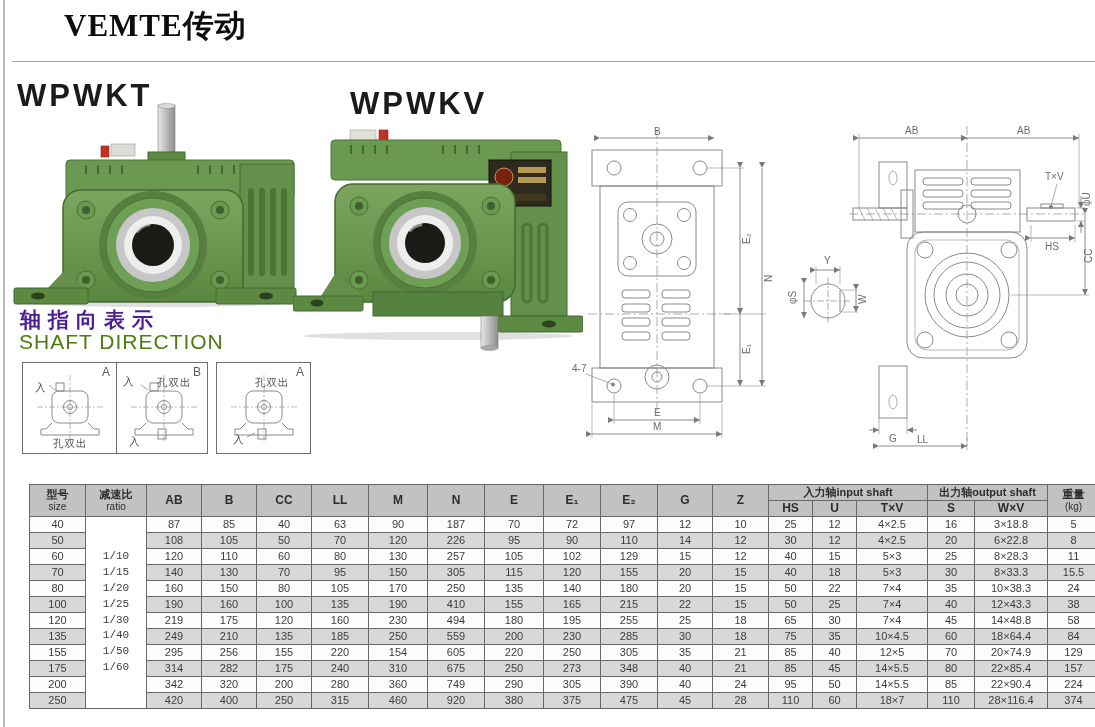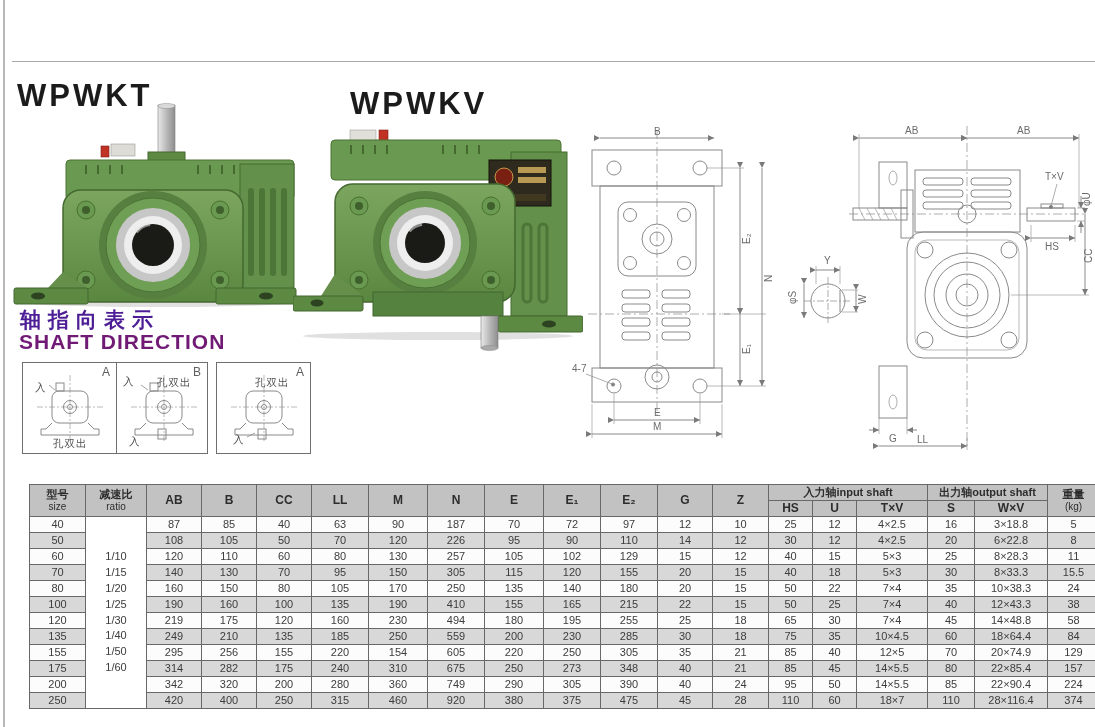--- a/index.html
+++ b/index.html
@@ -5,41 +5,42 @@
   html,body{margin:0;padding:0;background:#e8e8e8;}
   .page{position:relative;width:1095px;height:727px;background:#ffffff;font-family:"Liberation Sans",sans-serif;overflow:hidden;margin:0 auto;}
   .abs{position:absolute;}
   .edge-line{left:3px;top:0;width:2px;height:727px;background:#b9b9b9;}
   .logo{left:64px;top:5px;font-family:"Liberation Serif",serif;font-weight:700;font-size:31px;color:#0d0d0d;letter-spacing:1px;}
   .divider{left:12px;top:61px;width:1083px;height:1px;background:#a8a8a8;}
   .model-title{font-weight:700;font-size:31px;color:#1b1b1b;letter-spacing:3px;}
   .t-wpwkt{left:17px;top:78px;text-align:right;}
   .t-wpwkv{left:350px;top:86px;}
   .sd-zh{left:20px;top:306px;font-size:21px;font-weight:700;color:#4c1d95;letter-spacing:7px;}
-  .sd-en{left:19px;top:330px;font-size:21px;color:#701a75;letter-spacing:1px;font-weight:700;}
+  .sd-en{left:19px;top:330px;font-size:21px;color:#4d7c0f;letter-spacing:1px;font-weight:400;}
   .sd-box{top:362px;height:92px;border:1px solid #6f6f6f;background:#fff;box-sizing:border-box;}
   .sd-box .corner{position:absolute;top:2px;right:6px;font-size:12px;color:#5e5e5e;}
   .sd-box .zh{position:absolute;font-size:10.5px;color:#4f4f4f;letter-spacing:1px;white-space:nowrap;}
   svg text{font-family:"Liberation Sans",sans-serif;fill:#6b6b6b;font-size:10px;}
   
   .spec-table{position:absolute;left:29px;top:484px;width:1065px;border-collapse:collapse;table-layout:fixed;font-size:11px;color:#3c3c3c;}
   .spec-table th,.spec-table td{border:1px solid #686868;text-align:center;padding:0;line-height:1.15;height:15px;overflow:hidden;white-space:nowrap;}
   .spec-table thead th{background:#c2c2c2;font-weight:700;color:#2d2d2d;}
   .spec-table thead .sub{font-weight:400;font-size:10px;}
   .spec-table thead .dim{font-size:12px;}
   .spec-table tbody tr.alt td{background:#d9d8d8;}
   .spec-table tbody tr td{background:#fcfcfc;}
-  .spec-table td.ratio-cell{background:#ffffff !important;vertical-align:middle;line-height:1.45;}
+  .spec-table td.ratio-cell{background:#ffffff !important;vertical-align:middle;line-height:1.45;font-family:Liberation Mono, monospace;}
 </style>
 </head>
 <body>
 
 <div class="page">
 
   <div class="abs edge-line"></div>
+  <div class="abs logo">VEMTE传动</div>
   <div class="abs divider"></div>
 
   <div class="abs model-title t-wpwkt">WPWKT</div>
   <div class="abs model-title t-wpwkv">WPWKV</div>
 
   <div class="abs" style="left:8px;top:102px;">
     <svg width="290" height="205" viewBox="0 0 290 205">
       <defs>
         <linearGradient id="gb1" x1="0" y1="0" x2="0" y2="1">
           <stop offset="0" stop-color="#7ca660"></stop>

